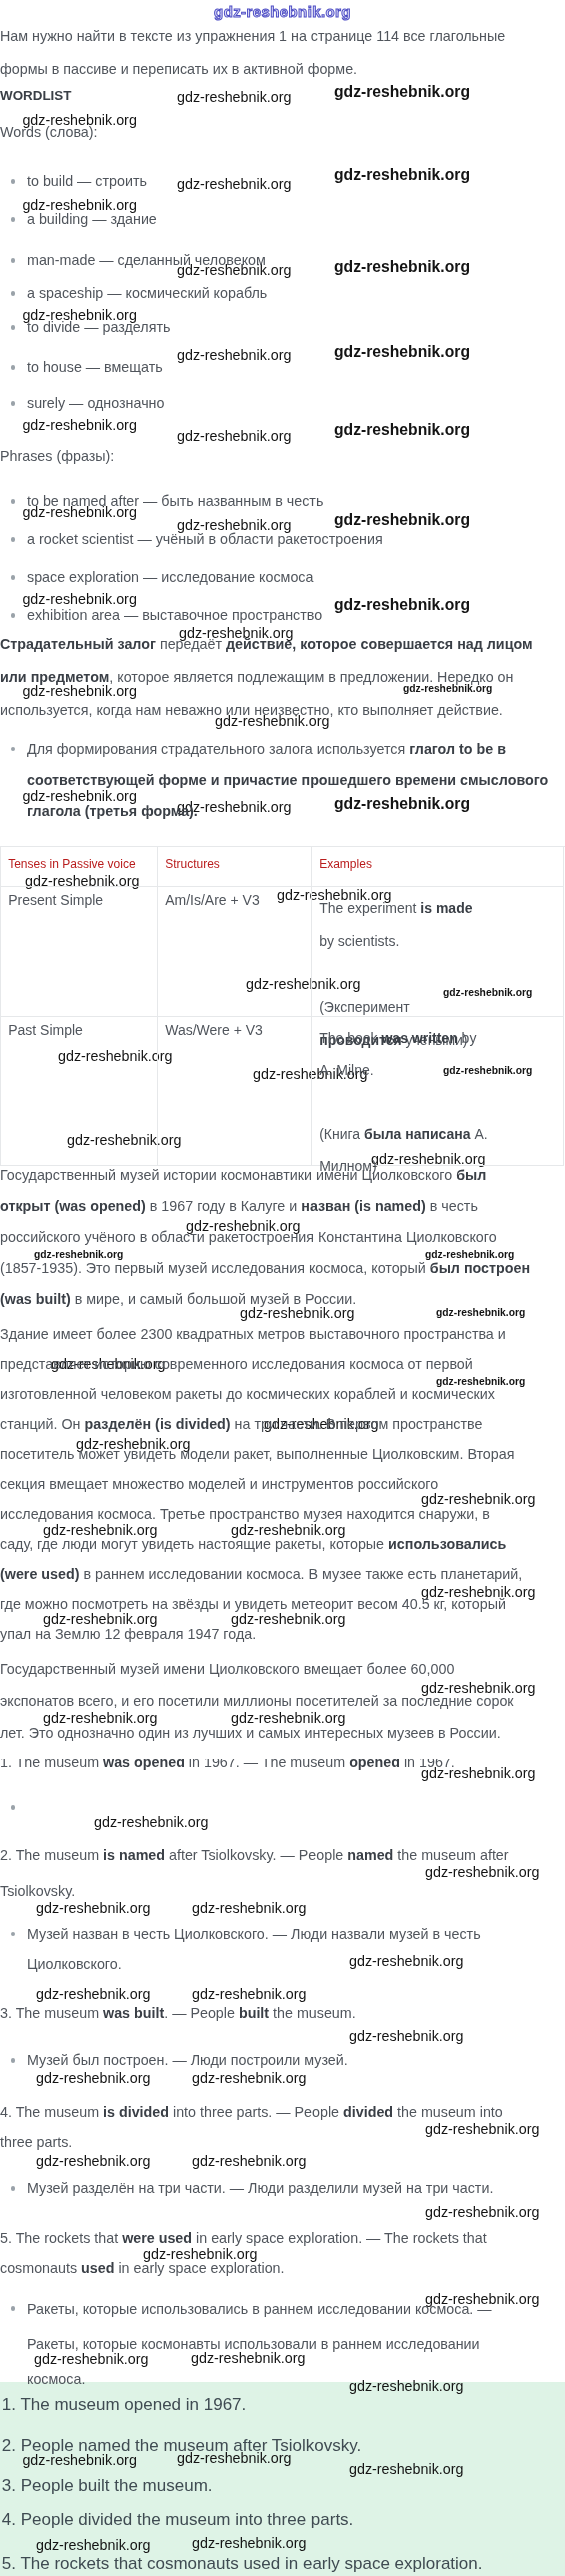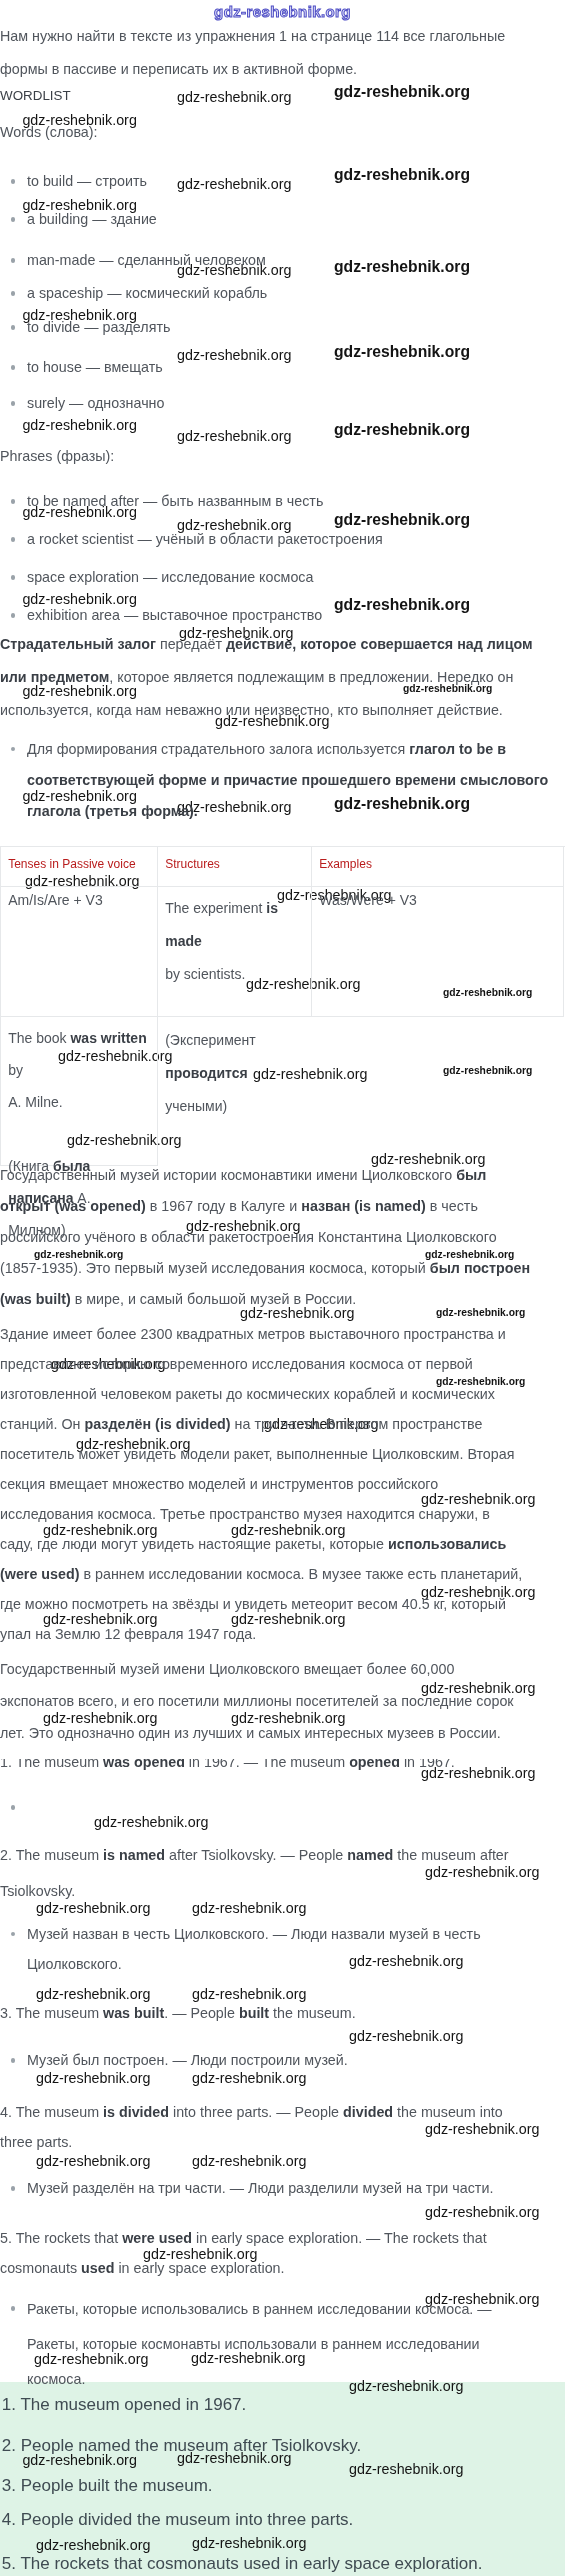--- a/index.html
+++ b/index.html
@@ -4,21 +4,21 @@
 <style>
   html,body{margin:0;padding:0;background:#fff;}
   .page{position:relative;width:565px;height:2576px;background:#fff;overflow:hidden;
         font-family:"Liberation Sans",sans-serif;color:#50555c;}
   .abs{position:absolute;left:0;}
   .txt{z-index:2;}
   .para{font-size:14.3px;line-height:31px;width:582px;}
   b{color:#3a3f46;font-weight:700;}
   .logo{top:2.7px;width:100%;text-align:center;font-size:15px;font-weight:700;
         color:#dcdcf8;-webkit-text-stroke:1px #4d4dc4;letter-spacing:0.4px;z-index:2;}
-  .wl-title{font-size:13.4px;font-weight:400;color:#3a3f46;line-height:18px;}
+  .wl-title{font-size:13.4px;font-weight:700;color:#3a3f46;line-height:18px;}
   .label{font-size:14.3px;line-height:19.7px;}
   .li{padding-left:27px;font-size:14.3px;line-height:19.7px;width:555px;}
   .dot{position:absolute;left:10.7px;top:7.2px;width:4.5px;height:4.5px;border-radius:50%;background:#9aa2a9;}
   .wm{position:absolute;white-space:nowrap;color:#141414;z-index:1;font-weight:500;}
   .wm-md{font-size:14.3px;}
   .wm-lg{font-size:15.7px;font-weight:600;}
   .wm-sm{font-size:10.3px;font-weight:600;}
   .tbl{top:846px;width:565px;display:grid;grid-template-columns:157px 154px 252px;
        grid-template-rows:40px 130px 149px;border-top:0.9px solid #e6e8ea;border-left:0.9px solid #e6e8ea;
        font-size:14px;z-index:2;}
@@ -58,22 +58,24 @@
   <div class="abs li txt" style="top:606px"><span class="dot"></span><span>exhibition area — выставочное пространство</span></div>
 
   <div class="abs para txt" style="top:628px;line-height:33px"><b>Страдательный залог</b> передаёт <b>действие, которое совершается над лицом</b><br><b>или предметом</b>, которое является подлежащим в предложении. Нередко он<br>используется, когда нам неважно или неизвестно, кто выполняет действие.</div>
 
   <div class="abs li txt" style="top:734px;line-height:31px;width:573px"><span class="dot" style="top:12.5px"></span><span style="font-size:14.3px">Для формирования страдательного залога используется <b>глагол to be в</b><br><b>соответствующей форме и причастие прошедшего времени смыслового</b><br><b>глагола (третья форма).</b></span></div>
 
   <div class="abs tbl">
     <div class="th">Tenses in Passive voice</div>
     <div class="th">Structures</div>
     <div class="th">Examples</div>
+    <div>Present Simple</div>
     <div>Am/Is/Are + V3</div>
     <div class="c-ex">The experiment <b>is made</b><br>by scientists.<br><br>(Эксперимент<br><b>проводится</b> учеными)</div>
+    <div>Past Simple</div>
     <div>Was/Were + V3</div>
     <div class="c-ex2">The book <b>was written</b> by<br>A. Milne.<br><br>(Книга <b>была написана</b> А.<br>Милном)</div>
   </div>
 
   <div class="abs para txt" style="top:1160px">Государственный музей истории космонавтики имени Циолковского <b>был</b><br><b>открыт (was opened)</b> в 1967 году в Калуге и <b>назван (is named)</b> в честь<br>российского учёного в области ракетостроения Константина Циолковского<br>(1857-1935). Это первый музей исследования космоса, который <b>был построен</b><br><b>(was built)</b> в мире, и самый большой музей в России.</div>
   <div class="abs para txt" style="top:1319px;line-height:30px">Здание имеет более 2300 квадратных метров выставочного пространства и<br>представляет историю современного исследования космоса от первой<br>изготовленной человеком ракеты до космических кораблей и космических<br>станций. Он <b>разделён (is divided)</b> на три части. В первом пространстве<br>посетитель может увидеть модели ракет, выполненные Циолковским. Вторая<br>секция вмещает множество моделей и инструментов российского<br>исследования космоса. Третье пространство музея находится снаружи, в<br>саду, где люди могут увидеть настоящие ракеты, которые <b>использовались</b><br><b>(were used)</b> в раннем исследовании космоса. В музее также есть планетарий,<br>где можно посмотреть на звёзды и увидеть метеорит весом 40.5 кг, который<br>упал на Землю 12 февраля 1947 года.</div>
   <div class="abs para txt" style="top:1653px;line-height:32px">Государственный музей имени Циолковского вмещает более 60,000<br>экспонатов всего, и его посетили миллионы посетителей за последние сорок<br>лет. Это однозначно один из лучших и самых интересных музеев в России.</div>
 
   <div class="abs para txt" style="top:1747px;line-height:30px">1. The museum <b>was opened</b> in 1967. — The museum <b>opened</b> in 1967.</div>
   <div class="abs li txt" style="top:1798px"><span class="dot"></span></div>

